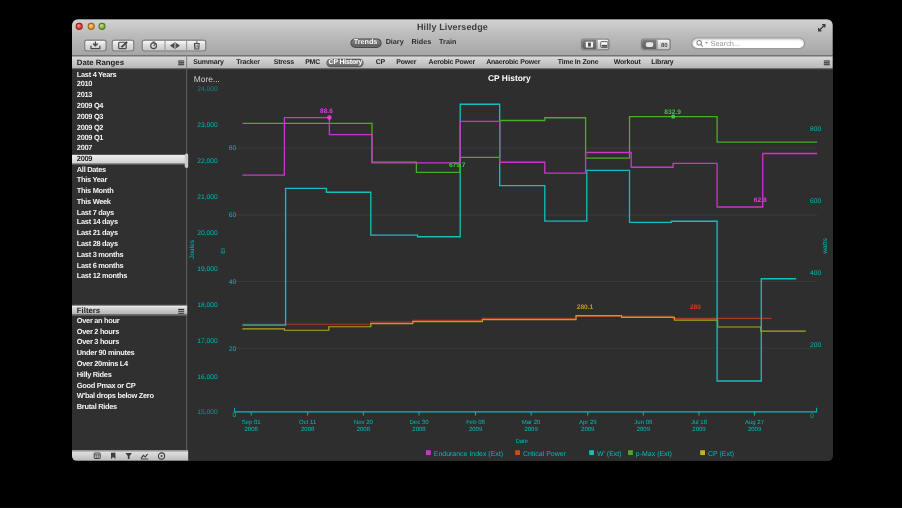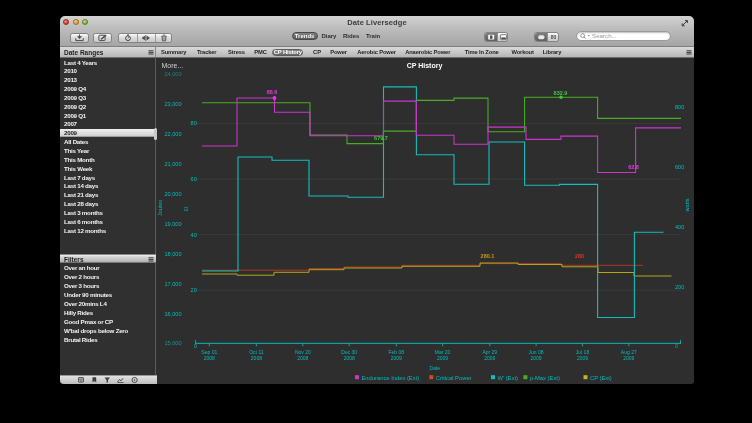--- a/index.html
+++ b/index.html
@@ -28,21 +28,21 @@
 .thumb{position:absolute;left:93.6px;top:70px;width:3.4px;height:12px;border-radius:2px;background:#c9c9c9}
 .chart{position:absolute;left:97px;top:0;width:537px;height:325.5px;background:#2e2e2e}
 </style>
 </head>
 <body>
 <div class="win">
   <div class="hdr">
     <span class="tl r"></span>
       <span class="tl y"></span>
       <span class="tl g"></span>
-    <div class="title">Date Liversedge</div>
+    <div class="title">Hilly Liversedge</div>
     <svg style="position:absolute;left:620px;top:2.5px" width="10" height="8" viewBox="0 0 10 8">
       <path d="M2.2 6.8 L7.4 1.6 M2.2 4.4 L2.2 6.8 L4.6 6.8 M7.4 4 L7.4 1.6 L5 1.6" stroke="#3c3c3c" stroke-width="1" fill="none"></path>
     </svg>
     <div class="btn" style="left:9.5px;width:19px">
       <svg width="17" height="7.5" viewBox="0 0 17 7.5" style="display:block;margin:0 auto">
         <path d="M8.5 0.5 L8.5 3.8 M6.6 2.2 L8.5 4.2 L10.4 2.2" stroke="#4a4a4a" stroke-width="1.1" fill="none"></path>
         <path d="M4.8 4.2 L4.8 6.6 L12.2 6.6 L12.2 4.2" stroke="#4a4a4a" stroke-width="1" fill="none"></path>
       </svg>
     </div>
     <div class="btn" style="left:33.3px;width:19px">

